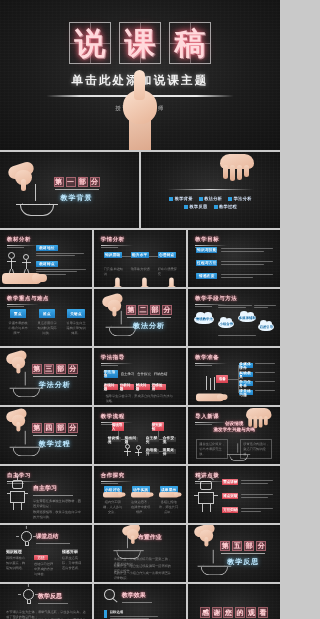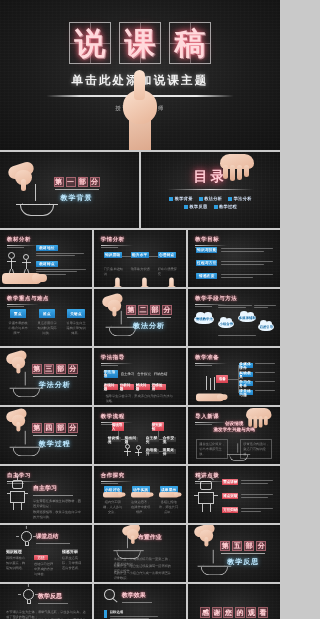--- a/index.html
+++ b/index.html
@@ -226,21 +226,20 @@
     </div>
 
     <div class="slide s-half">
       <div class="hand hand-open" style="right:20px; top:2px;">
         <div class="palm"></div>
           <div class="f f1"></div>
           <div class="f f2"></div>
           <div class="f f3"></div>
           <div class="f f4"></div>
       </div>
-      <div class="toc-title">目录</div>
       <div class="toc-rule"></div>
       <div class="toc-list">
         <div class="toc-line">
           <div class="toc-item">
               <span class="sq"></span>
               <span class="lbl">教学背景</span>
             </div>
           <div class="toc-item">
               <span class="sq"></span>
               <span class="lbl">教法分析</span>

